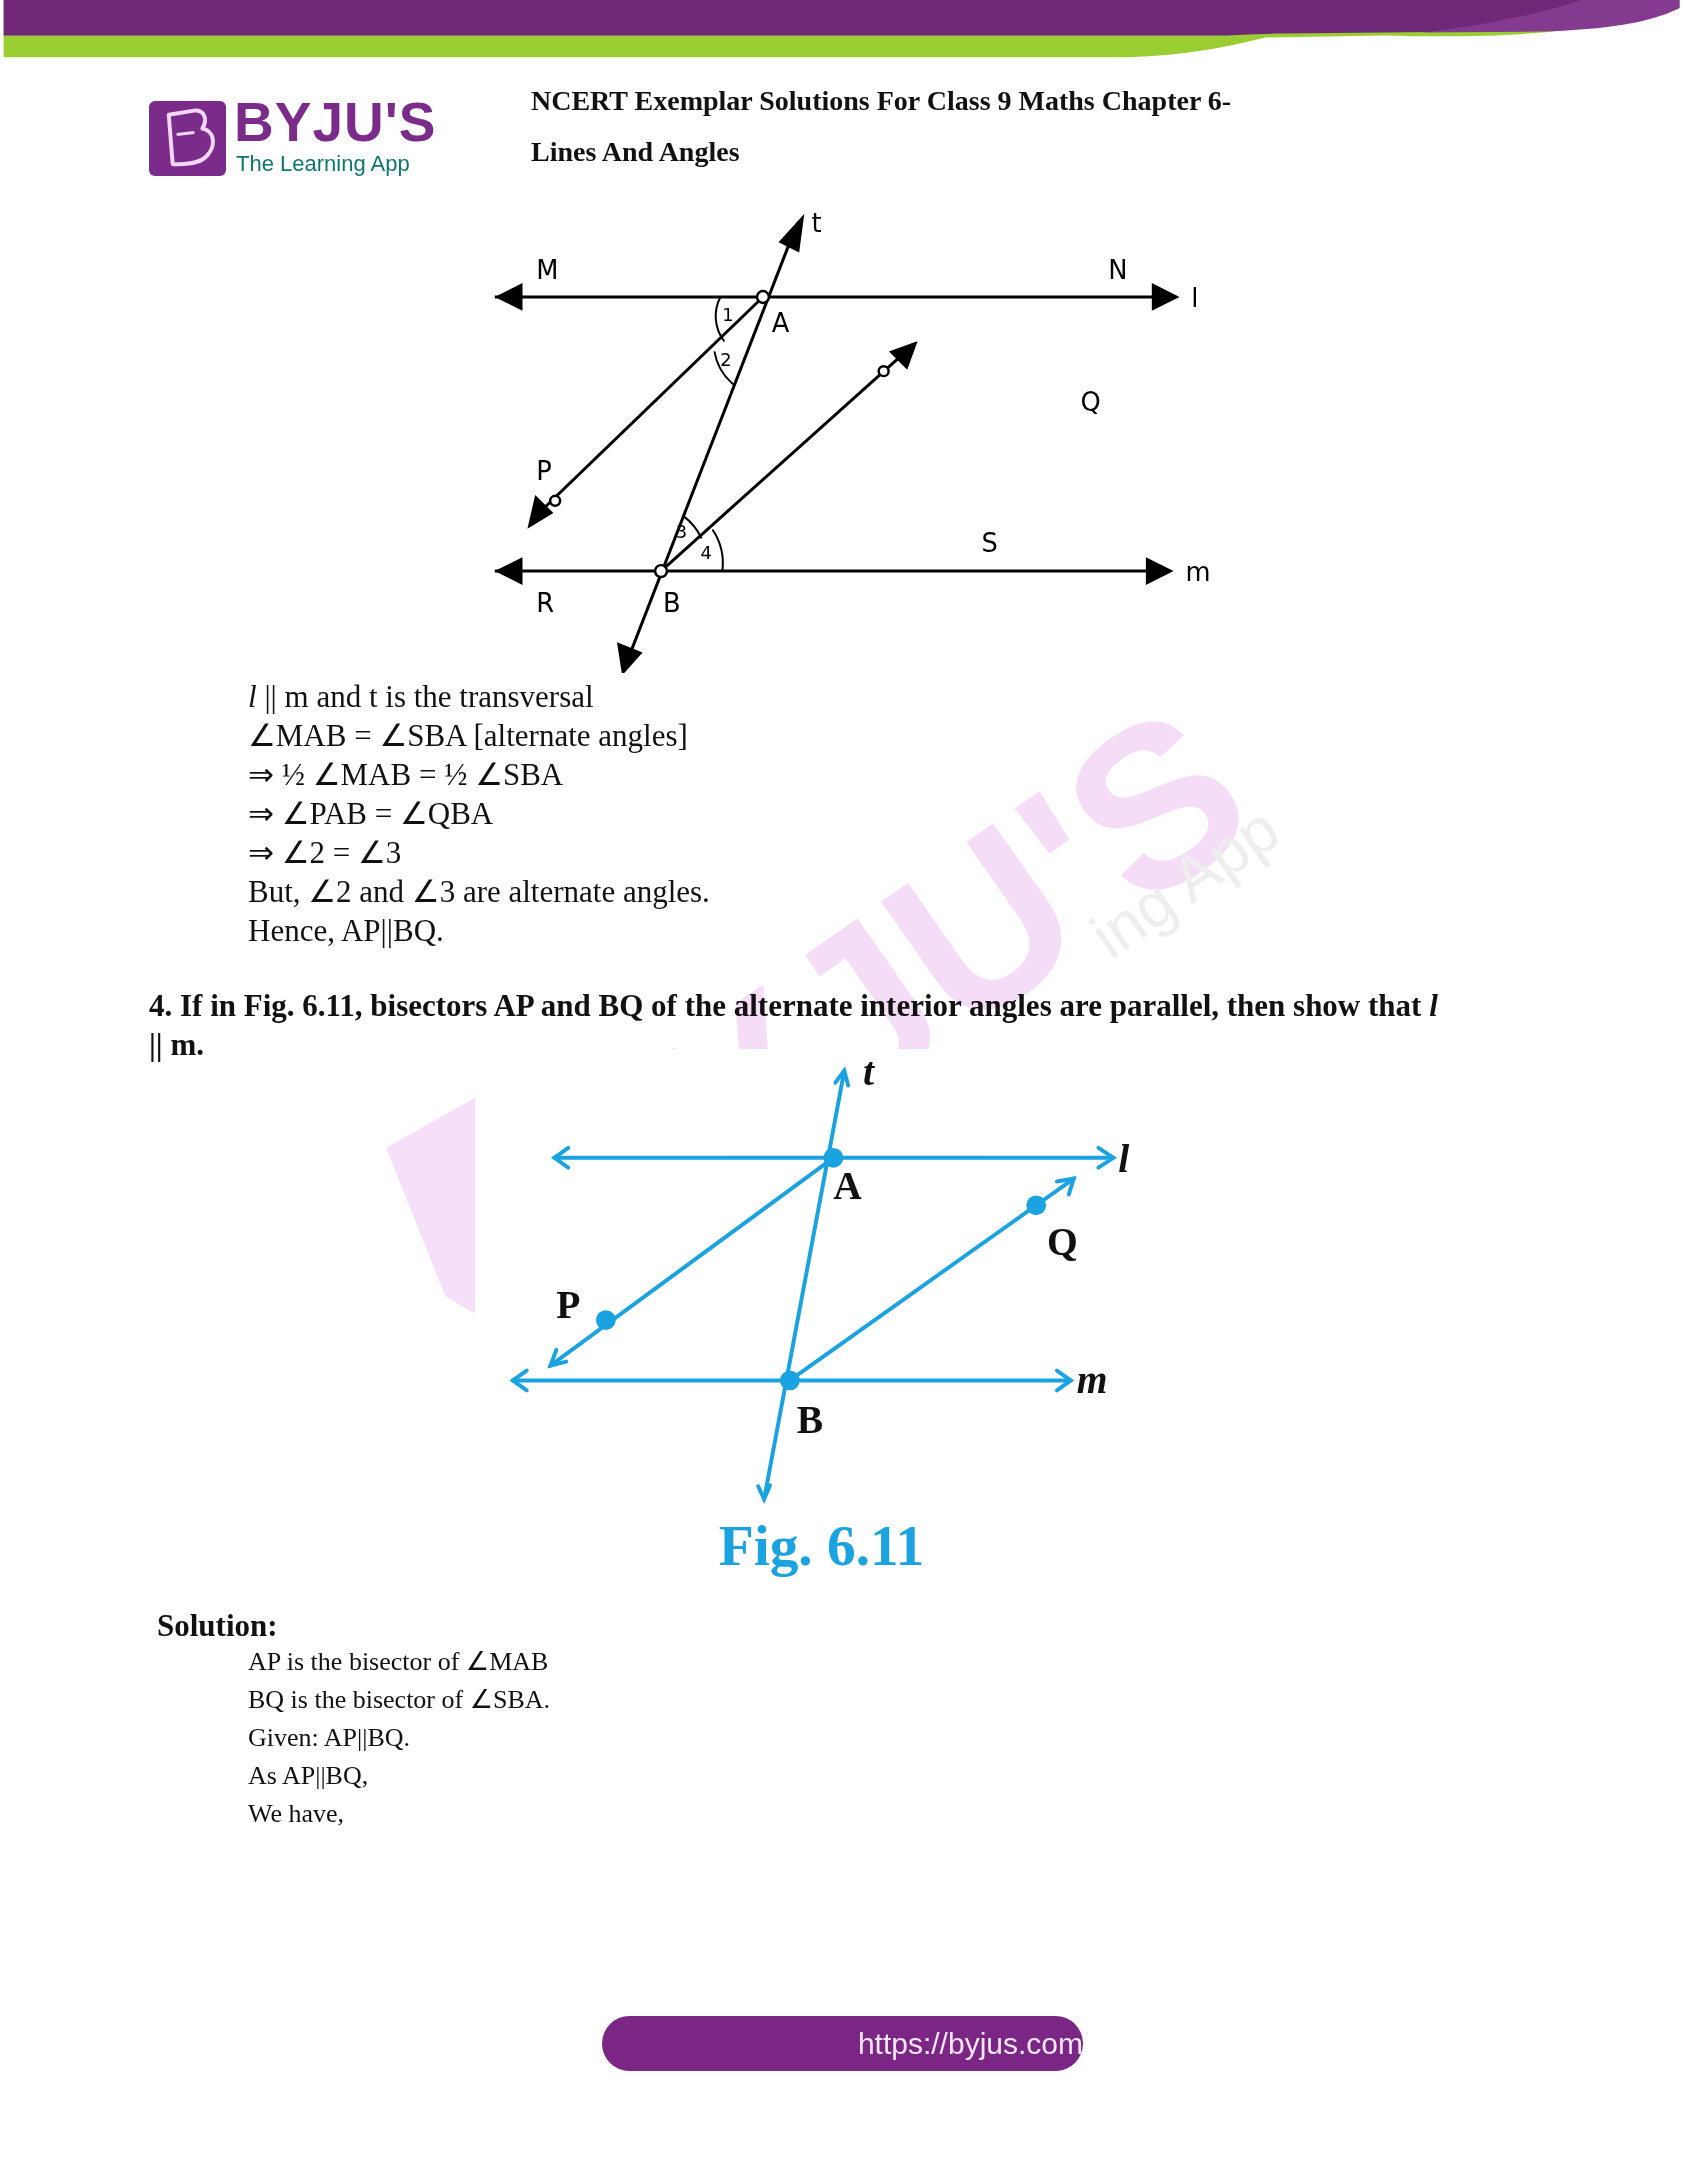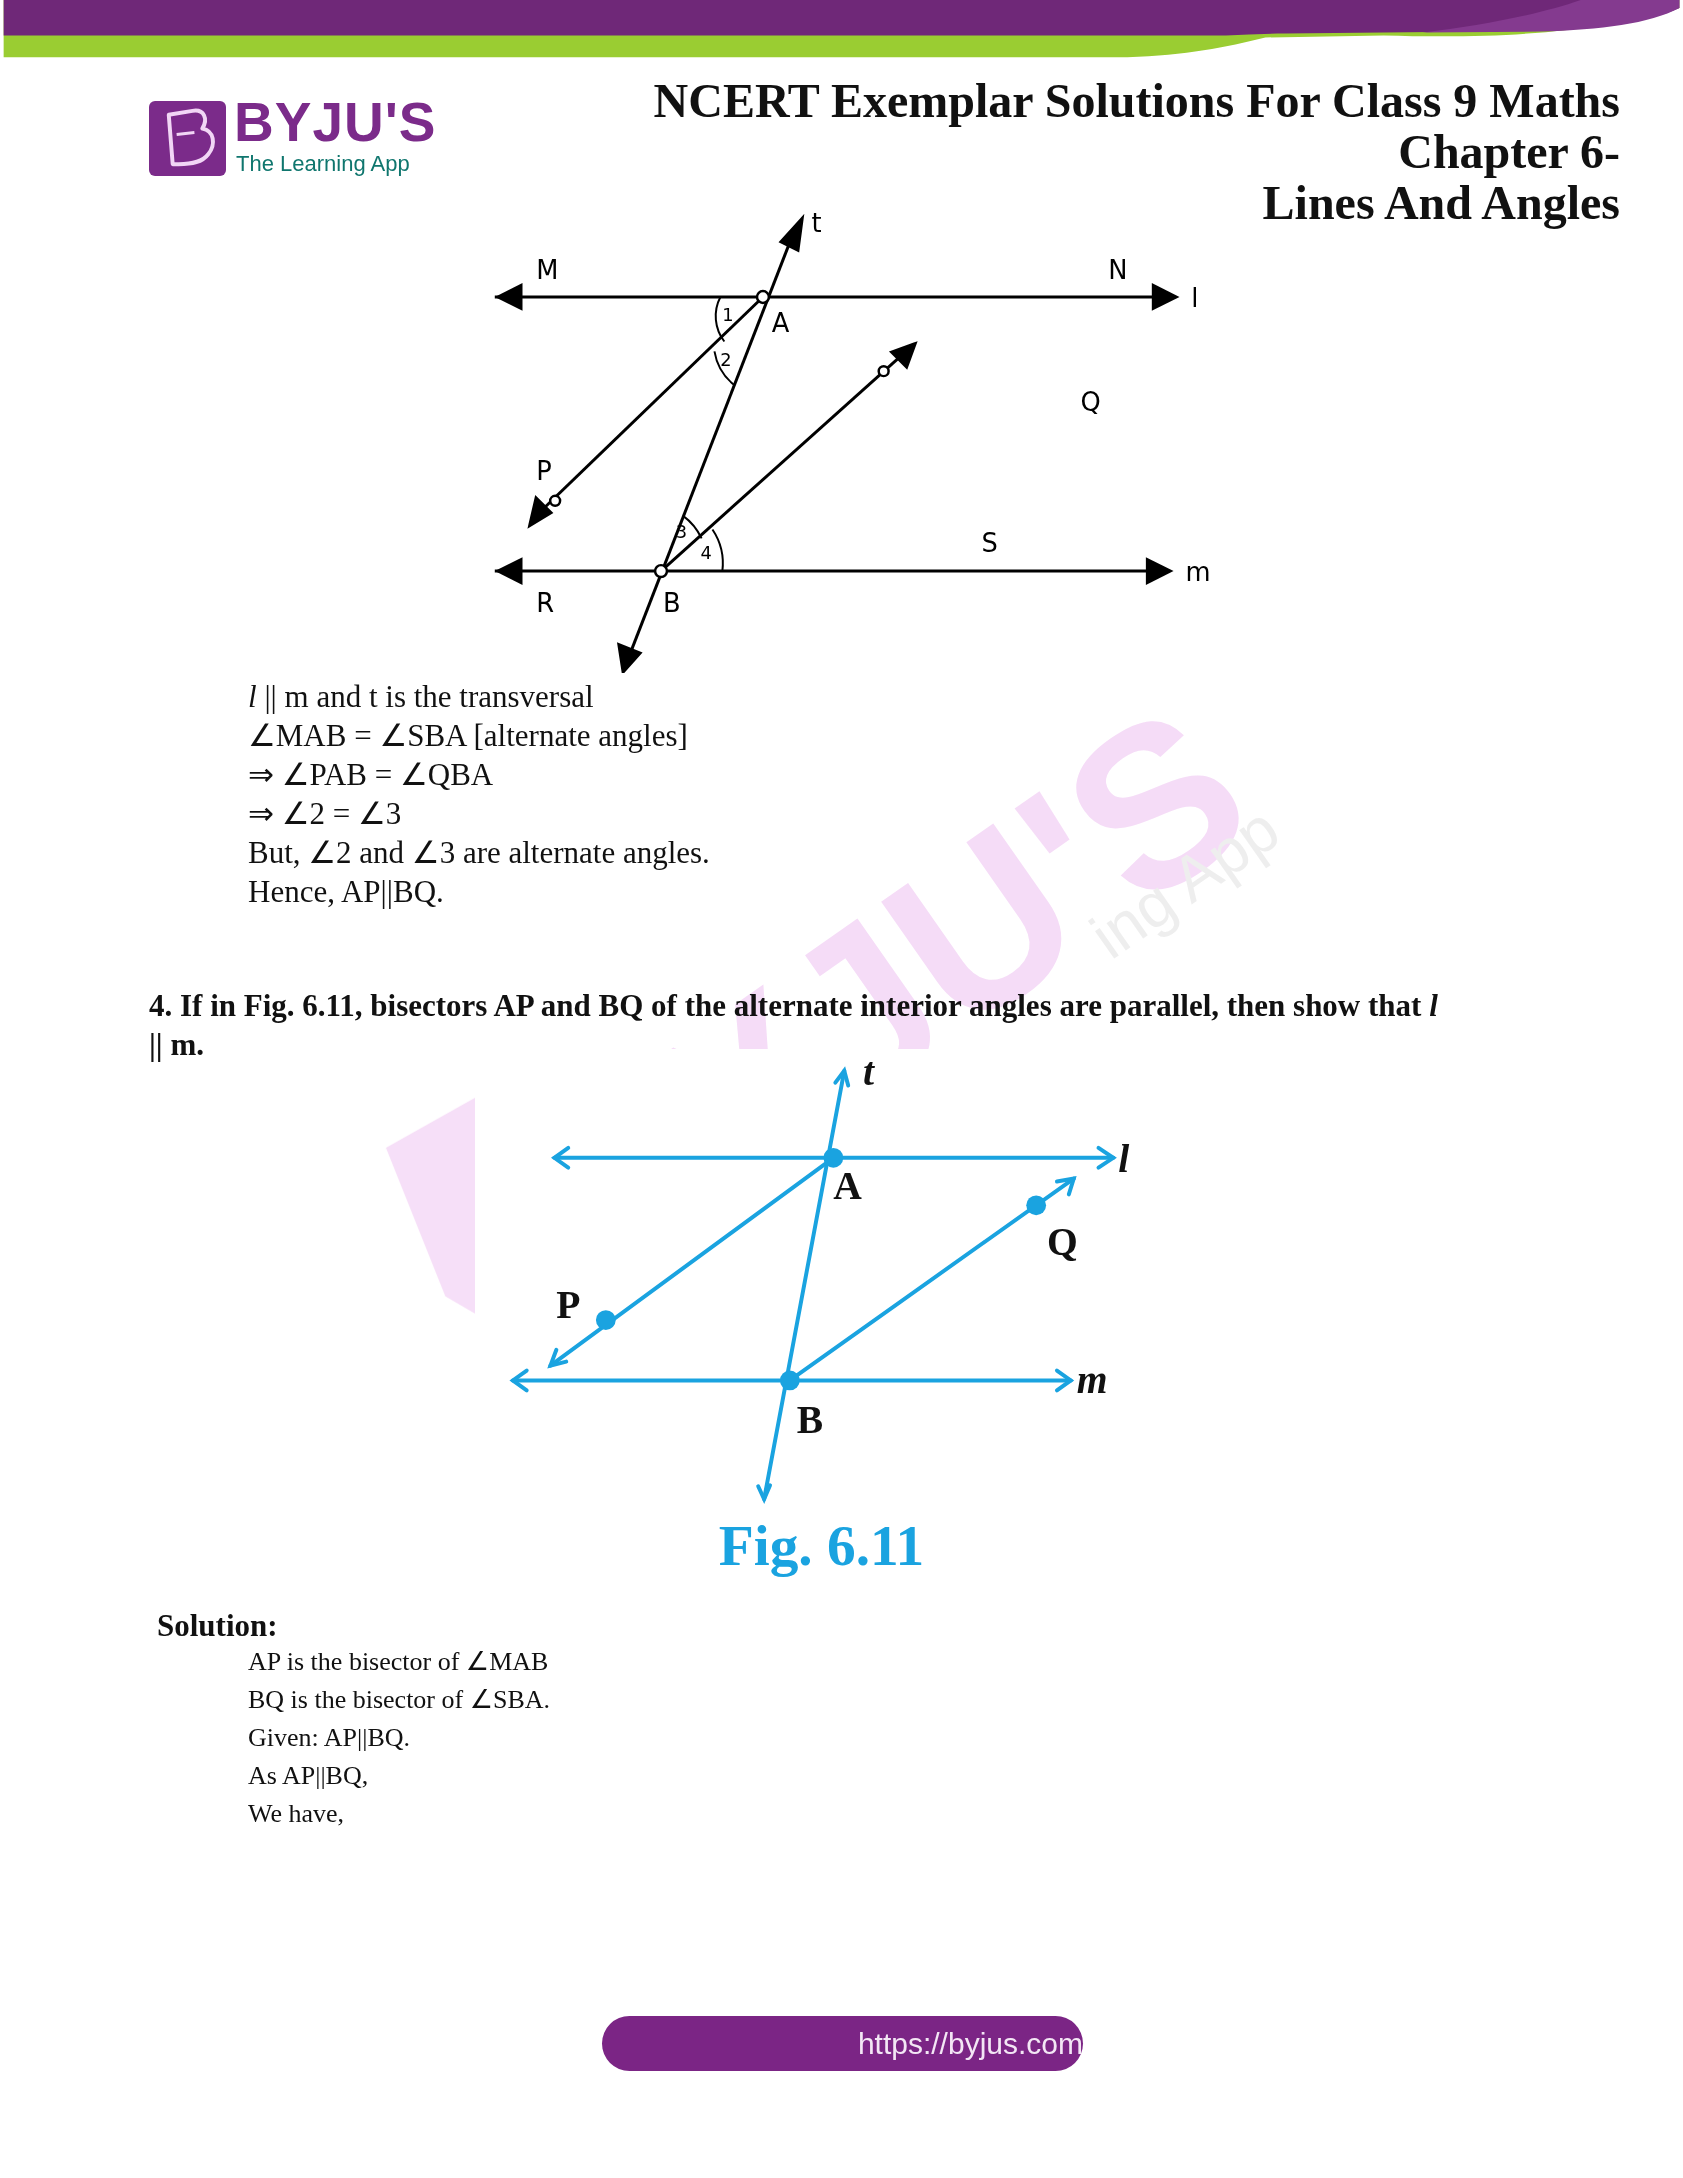--- a/index.html
+++ b/index.html
@@ -2,21 +2,21 @@
 <html><head>
 <meta charset="utf-8">
 <style>
   html, body { margin: 0; padding: 0; background: #ffffff; }
   body { width: 1683px; height: 2178px; position: relative; overflow: hidden; font-family: "Liberation Serif", serif; color: #111; }
   .hdr { position: absolute; left: 0; top: 0; width: 1683px; height: 69px; }
   .logo { position: absolute; left: 149px; top: 97px; width: 287px; height: 83px; }
   .logo-box { position: absolute; left: 0; top: 4px; width: 77px; height: 75px; background: #7b2b8a; border-radius: 6px; }
   .logo-word { position: absolute; left: 85px; top: -2px; font-family: "Liberation Sans", sans-serif; font-weight: bold; font-size: 55px; letter-spacing: 1px; color: #7b2b8a; line-height: 55px; }
   .logo-tag { position: absolute; left: 87px; top: 55px; font-family: "Liberation Sans", sans-serif; font-size: 22px; color: #0f766e; line-height: 24px; }
-  .title { position: absolute; right: 63px; top: 75px; width: 1089px; text-align: right; font-weight: bold; font-size: 48px; line-height: 51px; }
+  .title { position: absolute; right: 63px; top: 75px; width: 1089px; font-weight: bold; font-size: 28px; line-height: 51px; }
   .diagram1 { position: absolute; left: 475px; top: 198px; width: 752px; height: 475px; }
   .proof1 { position: absolute; left: 248px; top: 677px; font-size: 31px; line-height: 39px; }
   .proof1 div { white-space: nowrap; }
   .question { position: absolute; left: 149px; top: 986px; width: 1406px; font-weight: bold; font-size: 31px; line-height: 39px; }
   .diagram2 { position: absolute; left: 475px; top: 1049px; width: 693px; height: 554px; background: #fff; }
   .solution-head { position: absolute; left: 149px; top: 1606px; font-weight: bold; font-size: 31px; line-height: 39px; margin-left: 8px; }
   .solution-body { position: absolute; left: 248px; top: 1643px; font-size: 26px; line-height: 38px; }
   .solution-body div { white-space: nowrap; }
   .footer-pill { position: absolute; left: 602px; top: 2016px; width: 481px; height: 55px; background: #7b2585; border-radius: 28px; color: #f3e6f5; font-family: "Liberation Sans", sans-serif; font-size: 30px; line-height: 55px; text-align: right; }
   .watermark { position: absolute; left: 376px; top: 653px; width: 950px; height: 772px; pointer-events: none; }
@@ -109,20 +109,21 @@
     <text x="250" y="124">1</text>
     <text x="248" y="170">2</text>
     <text x="203" y="344">3</text>
     <text x="228" y="365">4</text>
   </g>
 </svg>
 
 <div class="proof1">
   <div><span class="it">l</span><span> || m and t is the transversal</span></div>
   <div>∠MAB = ∠SBA [alternate angles]</div>
+  <div>⇒ ½ ∠MAB = ½ ∠SBA</div>
   <div>⇒ ∠PAB = ∠QBA</div>
   <div>⇒ ∠2 = ∠3</div>
   <div>But, ∠2 and ∠3 are alternate angles.</div>
   <div>Hence, AP||BQ.</div>
 </div>
 
 <div class="question">
   <span>4. If in Fig. 6.11, bisectors AP and BQ of the alternate interior angles are parallel, then show that </span><span class="it">l</span><br>
   <span>|| m.</span>
 </div>

